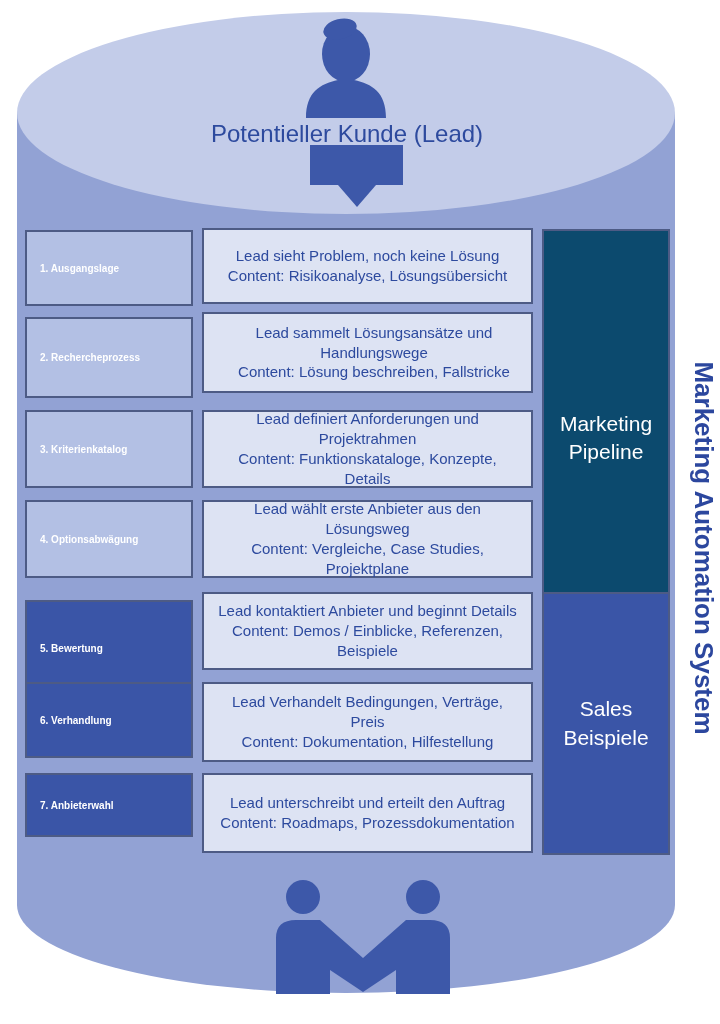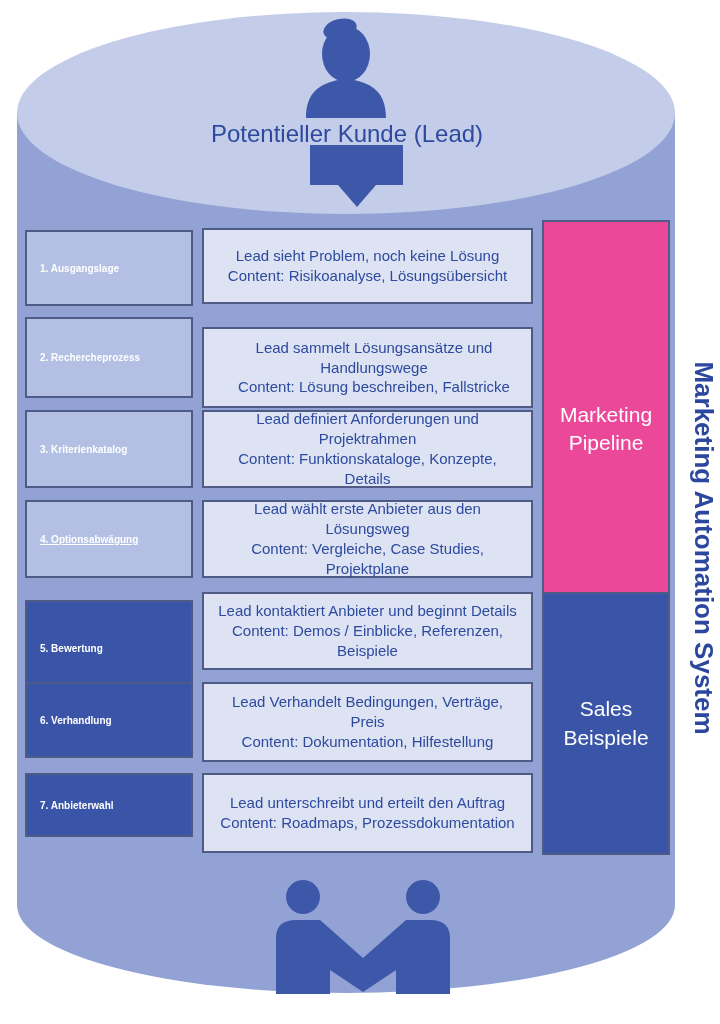--- a/index.html
+++ b/index.html
@@ -21,32 +21,32 @@
     padding-left:13px;
   }
   .stage.dark{background:#3a55a7;}
   .content{
     position:absolute;left:202px;width:331px;box-sizing:border-box;
     border:2px solid #4d5b85;background:#dde3f3;color:#2d4a9e;
     font-size:15px;line-height:1.32;display:flex;flex-direction:column;
     justify-content:center;text-align:center;padding:3px 14px;
   }
   .s1{top:230px;height:76px;} .c1{top:228px;height:76px;}
-  .s2{top:317px;height:81px;} .c2{top:327px;height:81px;padding-left:27px;}
+  .s2{top:317px;height:81px;} .c2{top:312px;height:81px;padding-left:27px;}
   .s3{top:410px;height:78px;} .c3{top:410px;height:78px;}
-  .s4{top:500px;height:78px;text-decoration:underline;} .c4{top:500px;height:78px;}
+  .s4{top:500px;height:78px;} .c4{top:500px;height:78px;}
   .s5{top:600px;height:96px;} .c5{top:592px;height:78px;}
   .s6{top:682px;height:76px;} .c6{top:682px;height:80px;}
   .s7{top:773px;height:64px;} .c7{top:773px;height:80px;}
   .pipeline{
     position:absolute;left:542px;width:128px;box-sizing:border-box;
     border:2px solid #4d5b85;color:#ffffff;font-size:21px;line-height:1.35;
     display:flex;align-items:center;justify-content:center;text-align:center;
   }
-  .pipeline.marketing{top:220px;height:418px;background:#ec4899;}
+  .pipeline.marketing{top:229px;height:418px;background:#0c4a6e;}
   .pipeline.sales{top:592px;height:263px;background:#3a55a7;}
   .vertical-label{
     position:absolute;left:703px;top:548px;
     transform:translate(-50%,-50%) rotate(90deg);
     white-space:nowrap;font-size:26px;font-weight:bold;color:#2c479e;
   }
   .handshake-svg{position:absolute;left:268px;top:876px;}
 </style>
 </head>
 <body>

